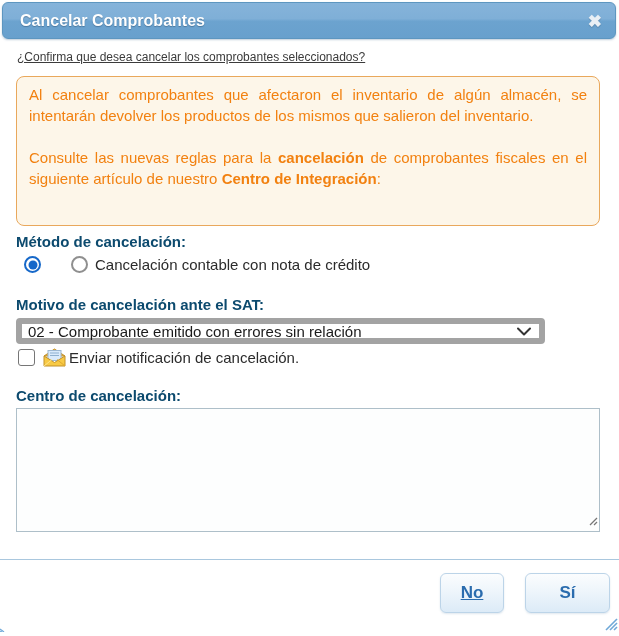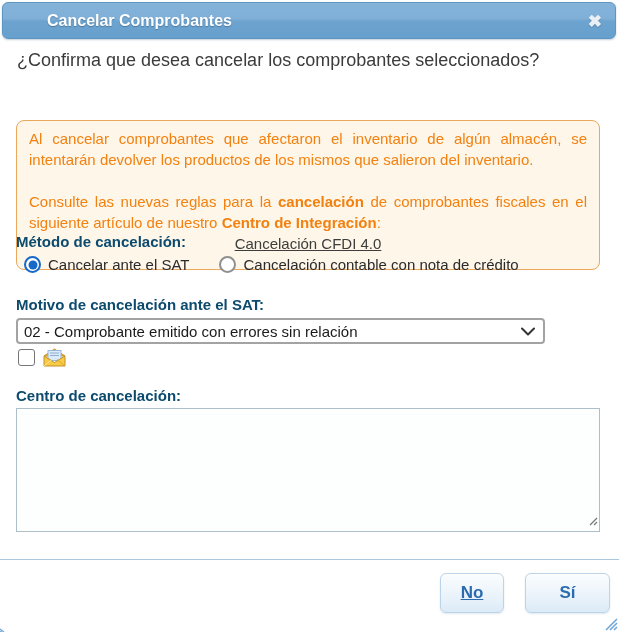--- a/index.html
+++ b/index.html
@@ -12,45 +12,44 @@
   }
 
   
   .title-bar {
     position:absolute; left:2px; top:2px; width:614px; height:37px;
     border-radius:6px;
     border:1px solid #5d96c0;
     background:linear-gradient(#85b3da 0%, #7fafd7 45%, #6ca3cf 52%, #68a0cd 100%);
     display:flex; align-items:center;
     box-shadow:0 1px 2px rgba(70,110,150,.35);
-    padding-left:27px;
   }
   .title-bar .title {
     margin-left:17px; color:#ffffff; font-weight:bold; font-size:16px;
     text-shadow:0 1px 1px rgba(50,85,120,.55);
   }
   .close-btn {
     position:absolute; right:13px; top:50%; transform:translateY(-50%);
     color:#e9eff5; font-size:17px; font-weight:bold; line-height:1;
     cursor:pointer; text-shadow:0 1px 1px rgba(50,85,120,.4);
   }
 
   
   .question {
     position:absolute; left:17px; top:50px;
-    font-size:18px; color:#3b3b3b;
+    font-size:12px; color:#3b3b3b;text-decoration:underline;
   }
 
   
   .warning-box {
     position:absolute; left:16px; top:76px; width:584px; height:150px;
     border:1px solid #e9a85c; border-radius:8px;
     background:#fdf6e9;
     padding:7px 12px 6px 12px;
-    color:#f28110; font-size:15px; line-height:21px;margin-top:44px;
+    color:#f28110; font-size:15px; line-height:21px;
   }
   .warning-box p { text-align:justify; }
   .warning-box .para2 { margin-top:21px; }
   .warning-box b { font-weight:bold; }
   .warning-link-row { text-align:center; }
   .warning-link {
     color:#3d3d3d; text-decoration:underline; cursor:pointer; font-size:15px;
   }
 
   
@@ -77,21 +76,21 @@
     content:""; position:absolute; left:50%; top:50%;
     width:9px; height:9px; border-radius:50%; background:#1668c9;
     transform:translate(-50%,-50%);
   }
   .radio-label { margin-left:7px; cursor:pointer; }
   .radio-gap { width:30px; flex:0 0 auto; }
 
   
   .select-box {
     position:absolute; left:16px; top:318px; width:529px; height:26px;
-    border:2px solid #a3a3a3; border-radius:4px; background:#fff;
+    border:6px solid #a3a3a3; border-radius:4px; background:#fff;
     display:flex; align-items:center; cursor:pointer;
     font-size:15px; color:#1a1a1a;
   }
   .select-box .select-value { margin-left:6px; flex:1 1 auto; white-space:nowrap; overflow:hidden; }
   .select-box .chev { margin-right:8px; flex:0 0 auto; display:flex; }
 
   
   .notify-row {
     position:absolute; left:18px; top:348px;
     display:flex; align-items:center; font-size:15px; color:#2b2b2b;
@@ -137,29 +136,25 @@
 <div class="title-bar">
   <span class="title">Cancelar Comprobantes</span>
   <span class="close-btn">✖</span>
 </div>
 
 <div class="question">¿Confirma que desea cancelar los comprobantes seleccionados?</div>
 
 <div class="warning-box">
   <p>Al cancelar comprobantes que afectaron el inventario de algún almacén, se intentarán devolver los productos de los mismos que salieron del inventario.</p>
   <p class="para2"><span>Consulte las nuevas reglas para la </span><b>cancelación</b><span> de comprobantes fiscales en el siguiente artículo de nuestro </span><b>Centro de Integración</b><span>:</span></p>
-  <div class="warning-link-row">
-    <a class="warning-link">Cancelación CFDI 4.0</a>
-  </div>
 </div>
 
 <div class="field-label metodo-label">Método de cancelación:</div>
 <div class="radio-row">
   <span class="radio checked"></span>
-  <span class="radio-label">Cancelar ante el SAT</span>
   <span class="radio-gap"></span>
   <span class="radio"></span>
   <span class="radio-label">Cancelación contable con nota de crédito</span>
 </div>
 
 <div class="field-label motivo-label">Motivo de cancelación ante el SAT:</div>
 <div class="select-box">
   <span class="select-value">02 - Comprobante emitido con errores sin relación</span>
   <span class="chev">
     <svg width="14" height="9" viewBox="0 0 14 9">
@@ -174,20 +169,21 @@
     <svg width="23" height="19" viewBox="0 0 23 19">
       <polygon points="1,8 11.5,1 22,8" fill="#e8b23a" stroke="#c2912a" stroke-width="1"></polygon>
       <rect x="5" y="2.5" width="13" height="10" fill="#d9eafb" stroke="#9db8d2" stroke-width="1"></rect>
       <line x1="7" y1="5" x2="16" y2="5" stroke="#8fb0cf" stroke-width="1"></line>
       <line x1="7" y1="7.5" x2="16" y2="7.5" stroke="#8fb0cf" stroke-width="1"></line>
       <polygon points="1,8 11.5,14.5 22,8 22,18 1,18" fill="#f8ca45" stroke="#c2912a" stroke-width="1"></polygon>
       <polyline points="1,18 9,11.5" fill="none" stroke="#fde48c" stroke-width="1"></polyline>
       <polyline points="22,18 14,11.5" fill="none" stroke="#e0a92f" stroke-width="1"></polyline>
     </svg>
   </span>
+  <span>Enviar notificación de cancelación.</span>
 </div>
 
 <div class="field-label notas-label">Centro de cancelación:</div>
 <div class="notas-wrap">
   <textarea class="notas-input" style=""></textarea>
   <span class="resize-grip">
     <svg width="10" height="10" viewBox="0 0 10 10">
         <line x1="2" y1="9" x2="9" y2="2" stroke="#777" stroke-width="1.3"></line>
         <line x1="6" y1="9" x2="9" y2="6" stroke="#777" stroke-width="1.3"></line>
       </svg>

